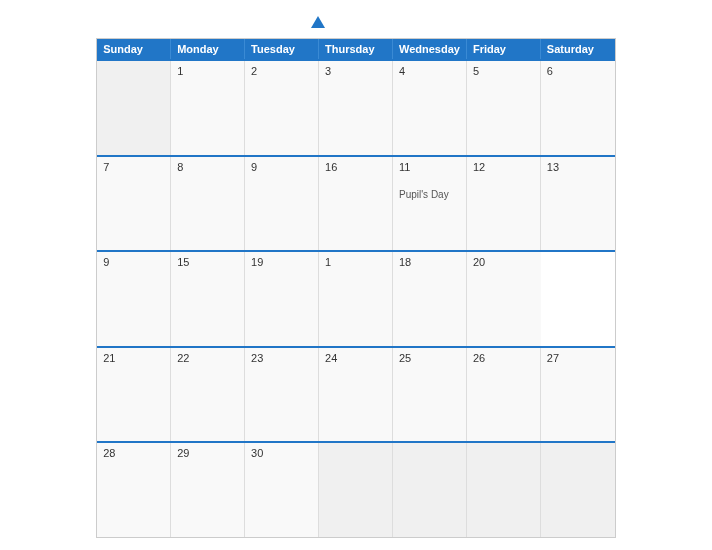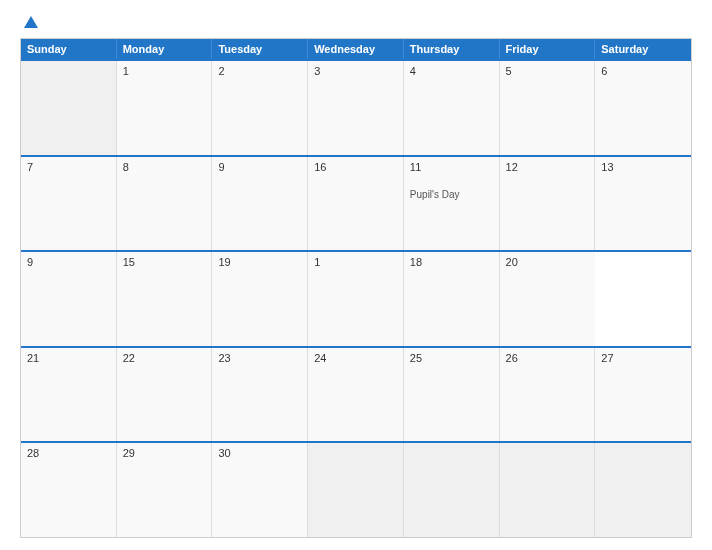--- a/index.html
+++ b/index.html
@@ -9,20 +9,21 @@
       background: #fff;
       font-family: Arial, sans-serif;
       overflow: hidden;
     }
     .page {
       width: 712px;
       height: 550px;
       padding: 18px 20px 12px 20px;
       display: flex;
       flex-direction: column;
+      align-items: center;
     }
     .header {
       display: flex;
       align-items: center;
       justify-content: space-between;
       margin-bottom: 10px;
     }
     .logo {
       display: flex;
       align-items: center;
@@ -147,22 +148,22 @@
     </div>
     <div class="month-title"></div>
     <div class="country"></div>
   </div>
 
   <div class="calendar">
     <div class="day-headers">
     <div class="day-header">Sunday</div>
         <div class="day-header">Monday</div>
         <div class="day-header">Tuesday</div>
+        <div class="day-header">Thursday</div>
         <div class="day-header">Wednesday</div>
-        <div class="day-header">Thursday</div>
         <div class="day-header">Friday</div>
         <div class="day-header">Saturday</div>
       </div>
     <div class="weeks">
     <div class="week-row">
           <div class="day-cell empty"></div>
           <div class="day-cell">
             <div class="day-number">1</div>
           </div>
           <div class="day-cell">

